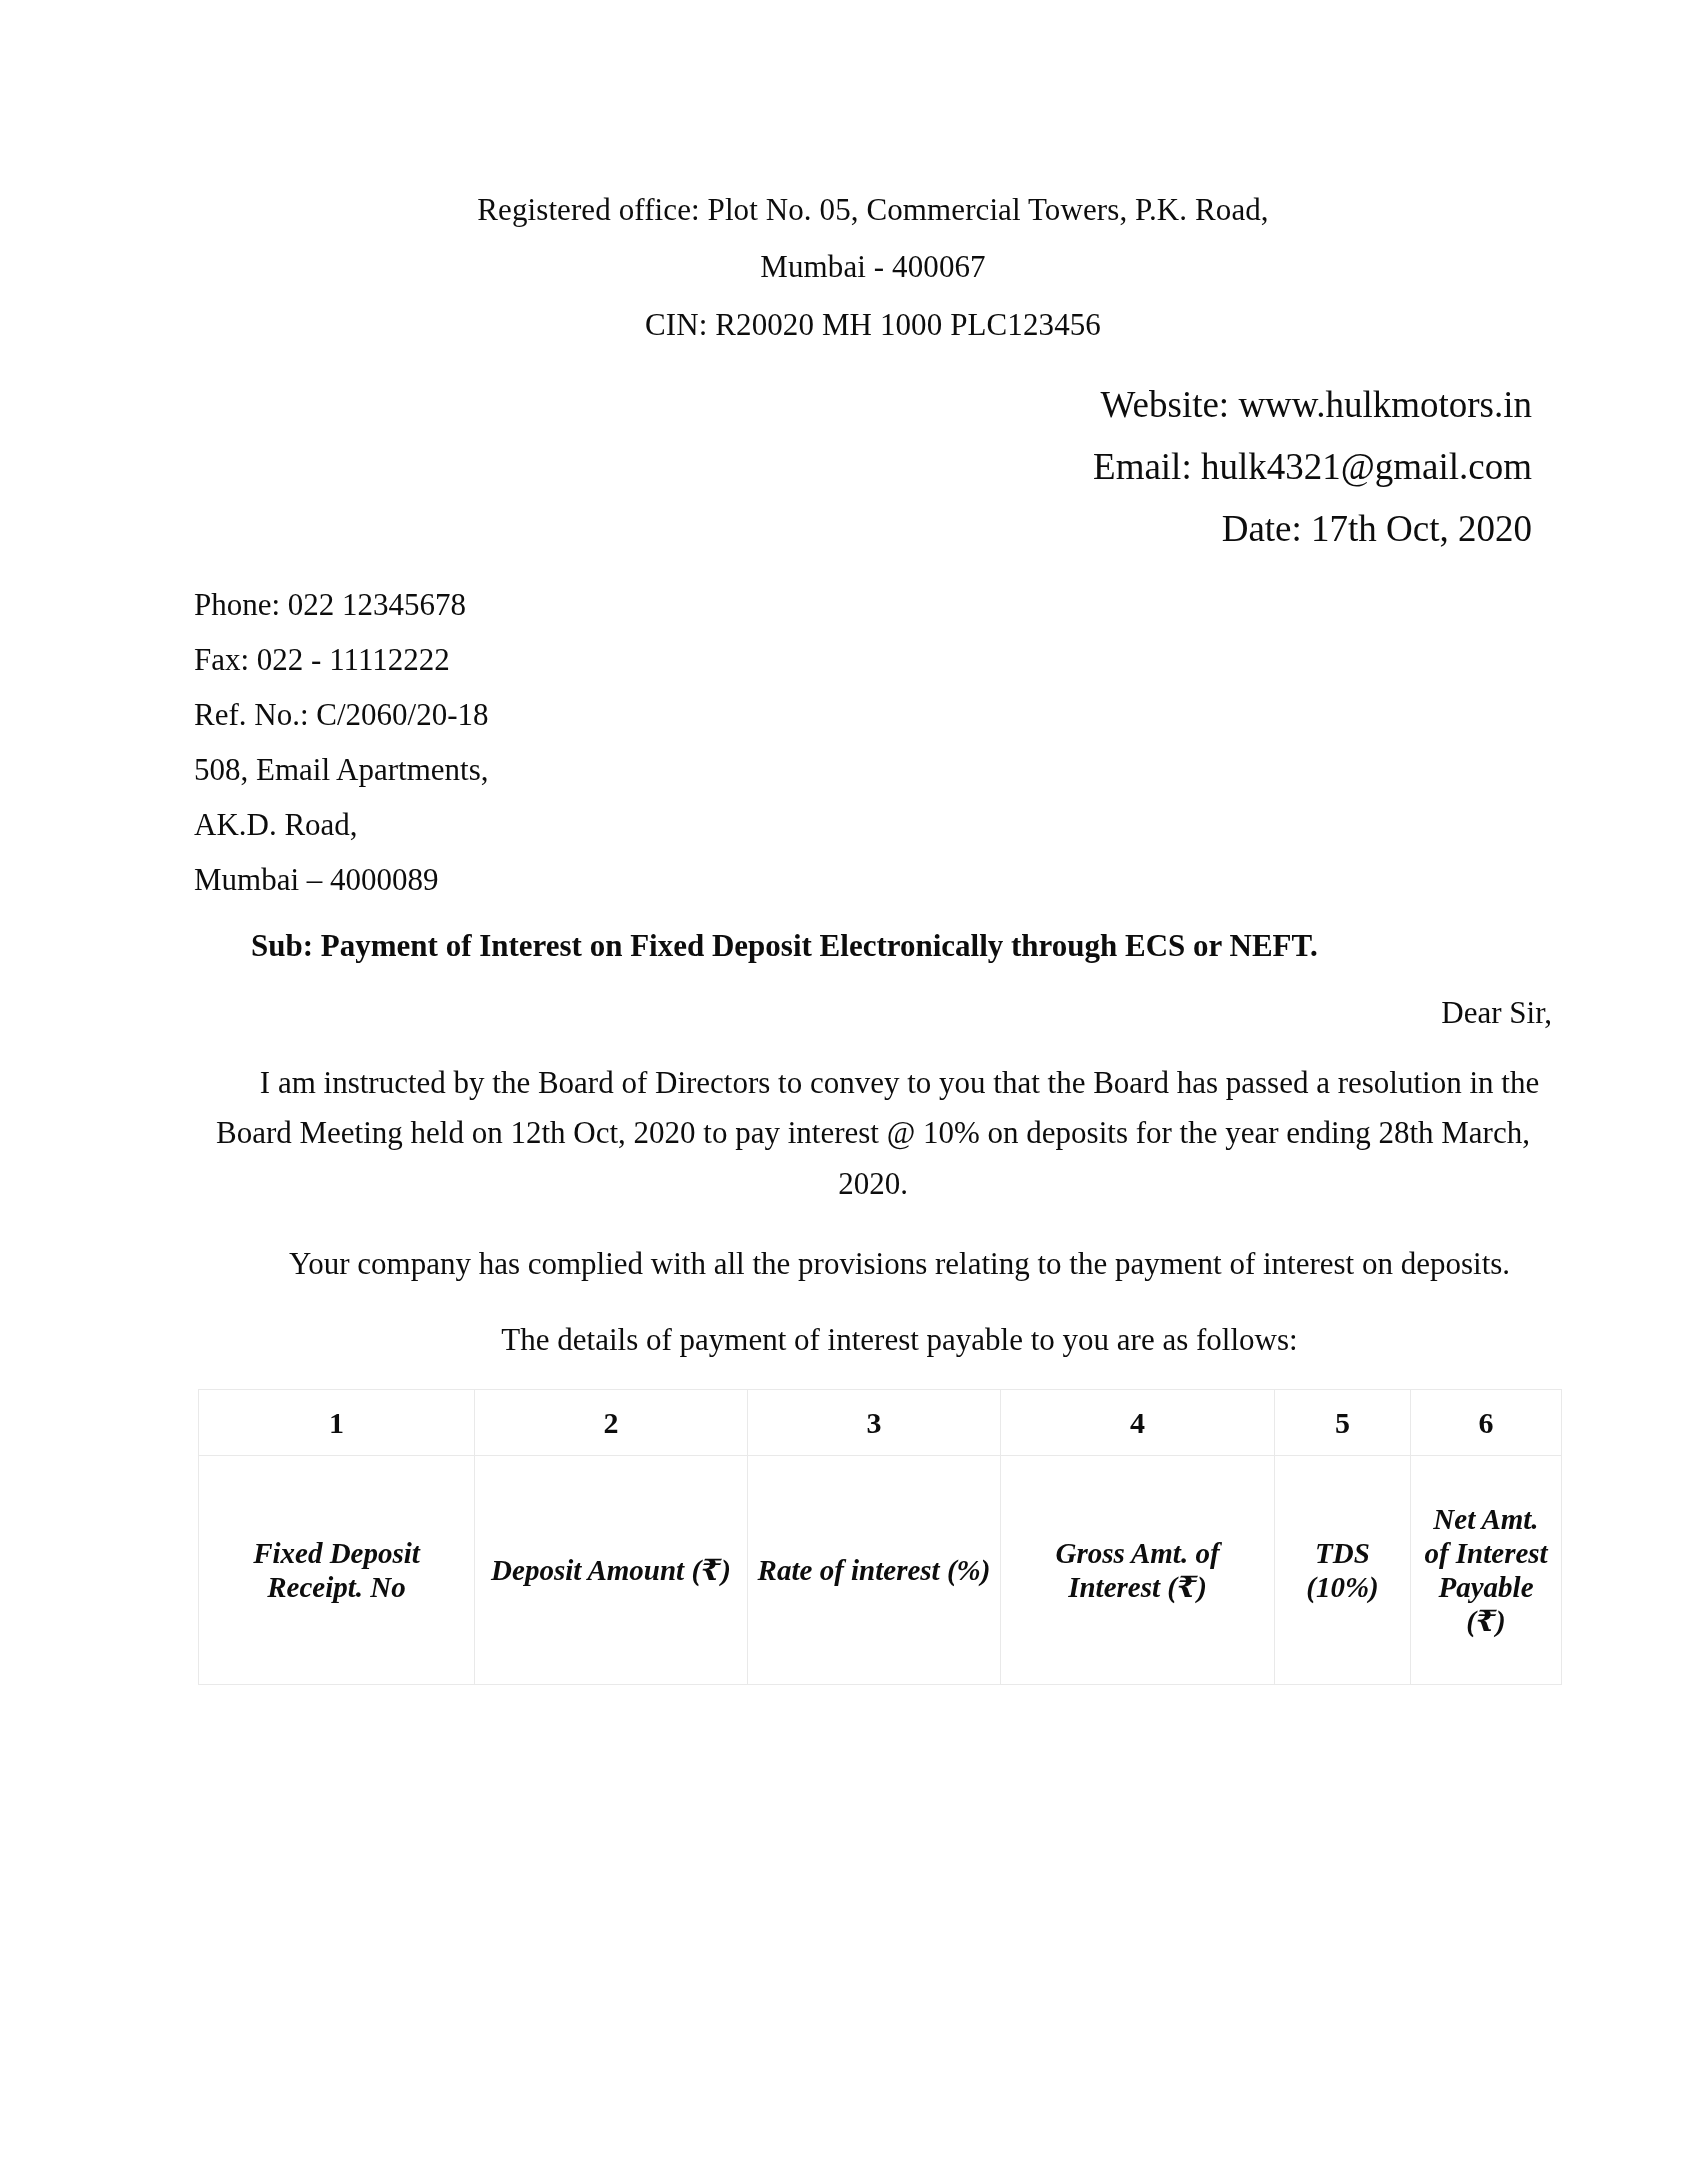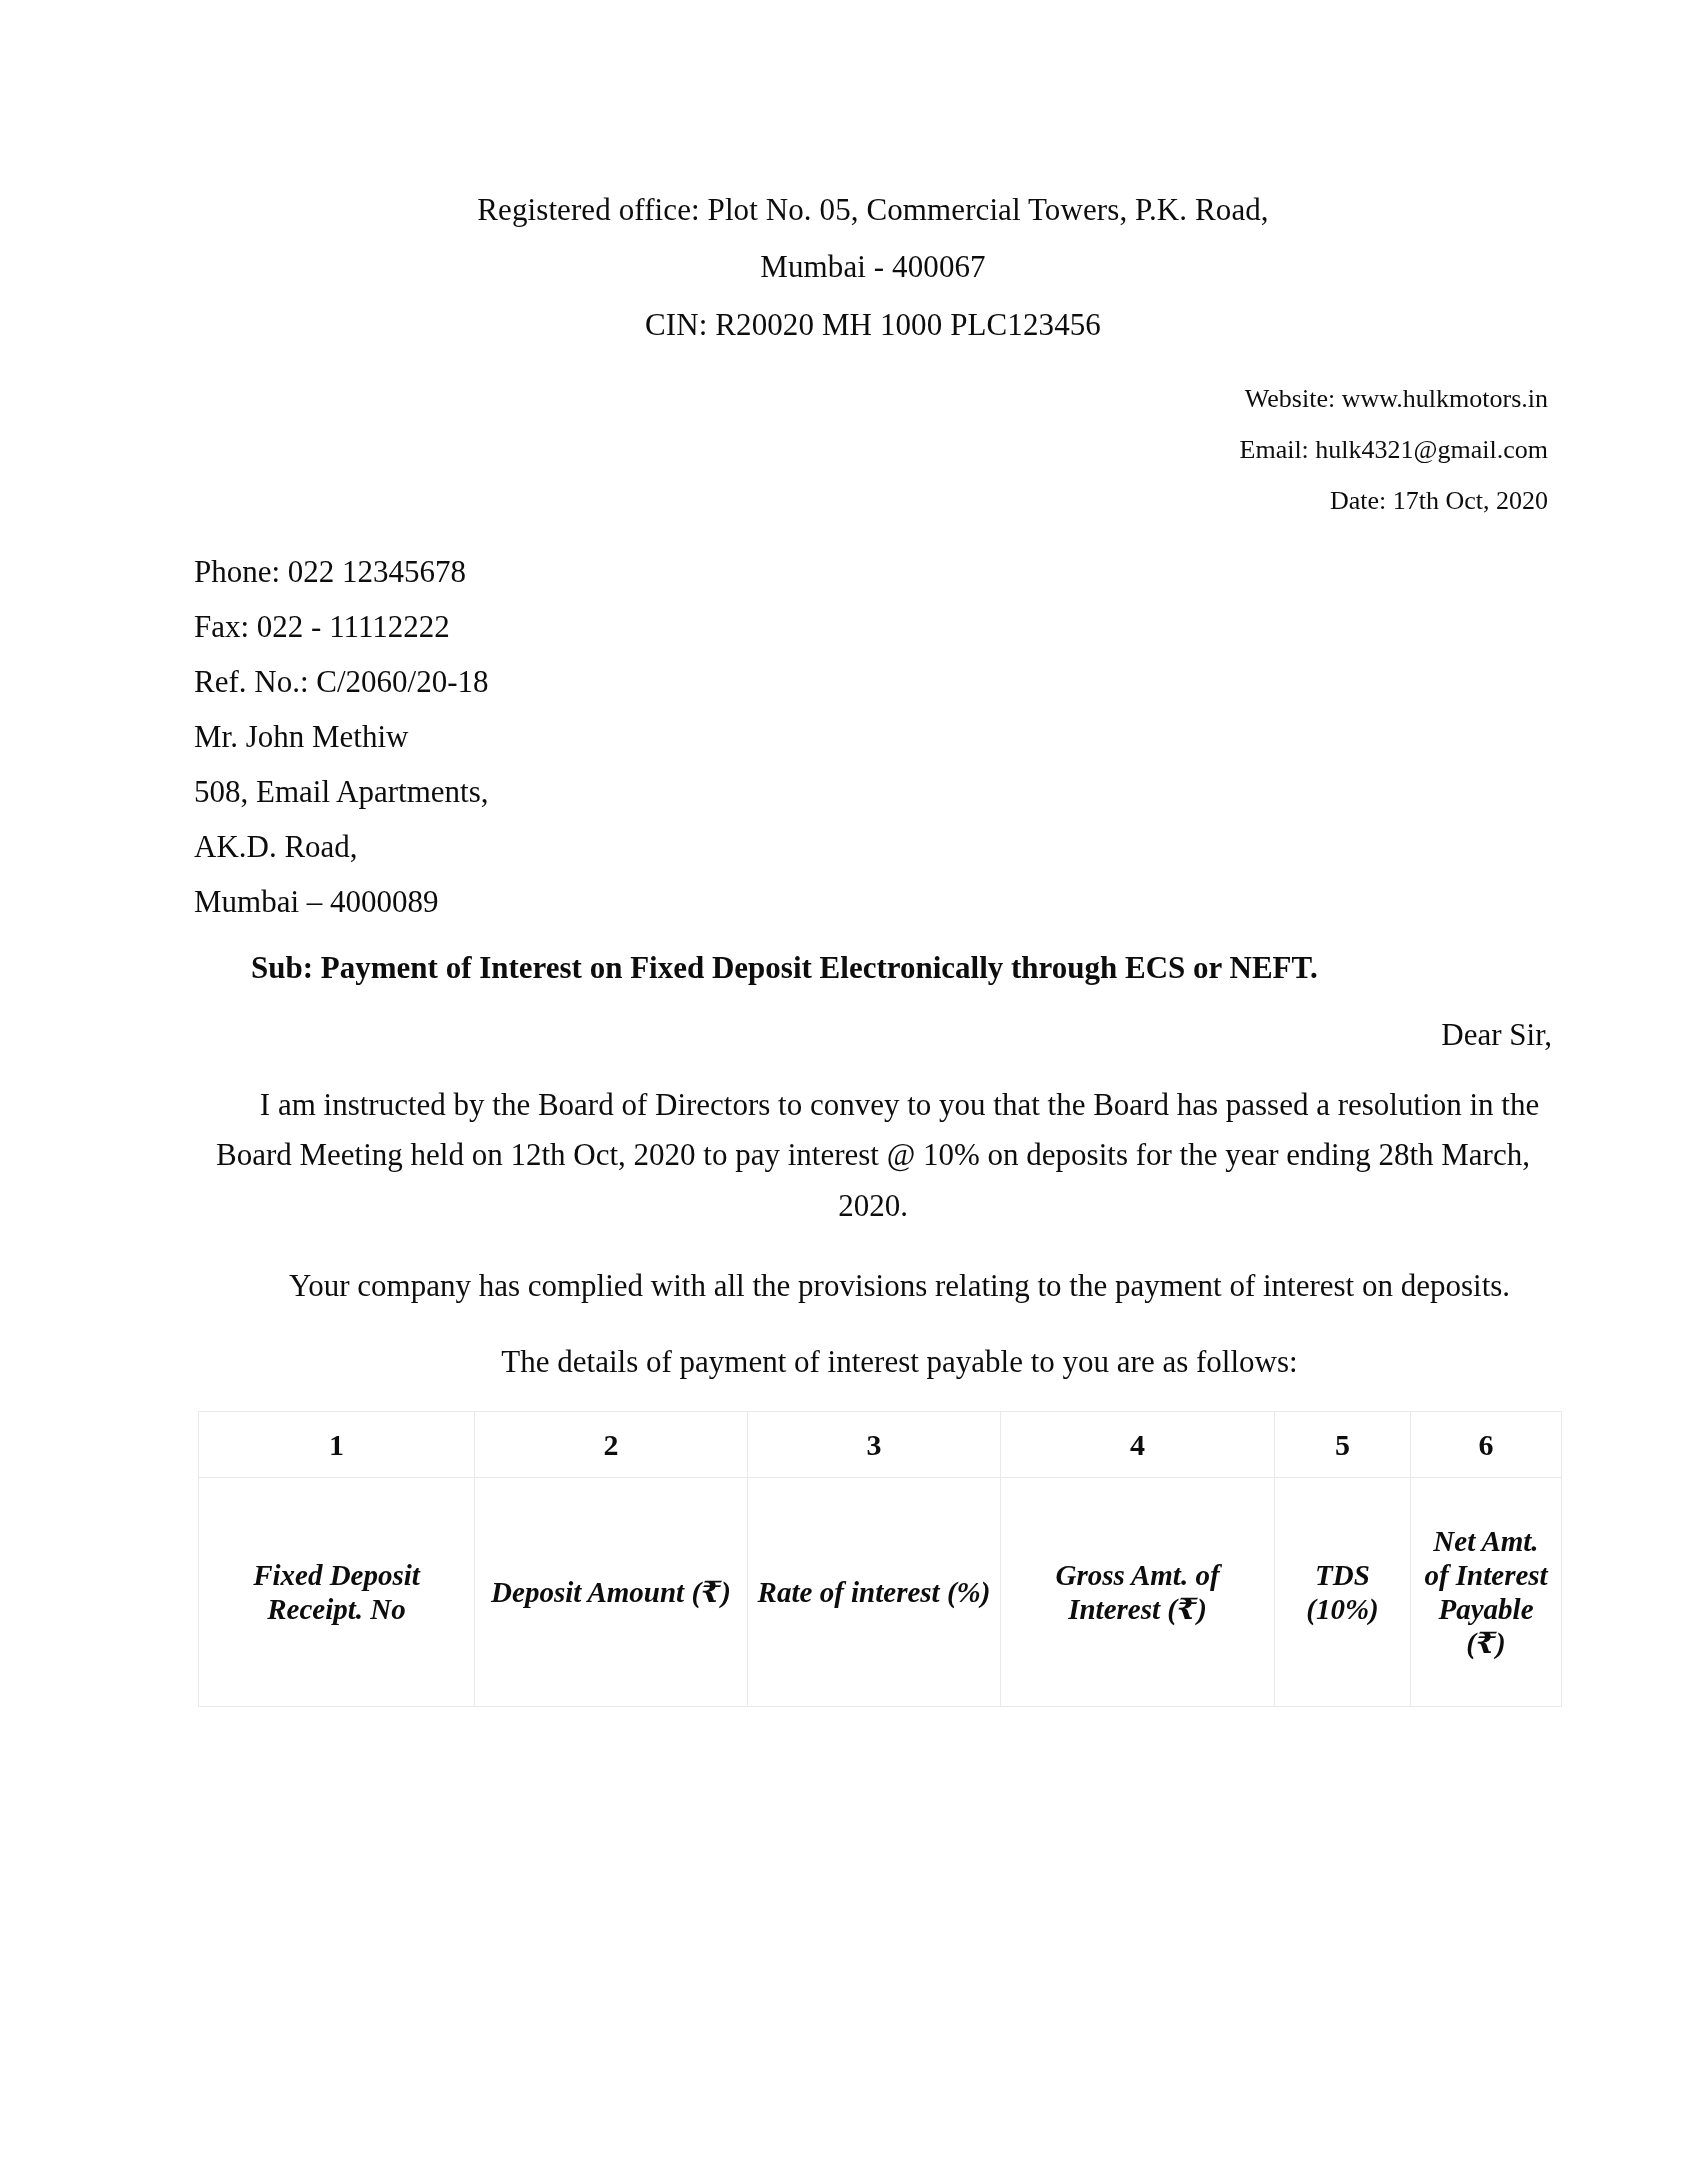--- a/index.html
+++ b/index.html
@@ -37,23 +37,23 @@
   .lh-line.l2 { margin-bottom: 27px; }
   .lh-line.l3 { margin-bottom: 0; }
 
   
   .contact-block {
     margin-top: 46px;
     text-align: right;
     padding-right: 4px;
   }
   .contact-line {
-    font-size: 26px;
+    font-size: 37px;
     line-height: 1.0;
-    margin: 0 0 25px 0;
+    margin: 0 16px 25px 0;
   }
   .contact-line:last-child { margin-bottom: 0; }
 
   
   .address-block {
     margin-top: 42px;
   }
   .addr-line {
     font-size: 31px;
     line-height: 1.0;
@@ -136,21 +136,20 @@
   <div class="contact-block">
     <p class="contact-line">Website: www.hulkmotors.in</p>
     <p class="contact-line">Email: hulk4321@gmail.com</p>
     <p class="contact-line">Date: 17th Oct, 2020</p>
   </div>
 
   <div class="address-block">
     <p class="addr-line">Phone: 022 12345678</p>
     <p class="addr-line">Fax: 022 - 11112222</p>
     <p class="addr-line">Ref. No.: C/2060/20-18</p>
-    <p class="addr-line">Mr. John Methiw</p>
     <p class="addr-line">508, Email Apartments,</p>
     <p class="addr-line">AK.D. Road,</p>
     <p class="addr-line">Mumbai – 4000089</p>
   </div>
 
   <p class="subject">Sub: Payment of Interest on Fixed Deposit Electronically through ECS or NEFT.</p>
 
   <p class="salutation">Dear Sir,</p>
 
   <p class="body-para p1">I am instructed by the Board of Directors to convey to you that the Board has passed a resolution in the Board Meeting held on 12th Oct, 2020 to pay interest @ 10% on deposits for the year ending 28th March, 2020.</p>

